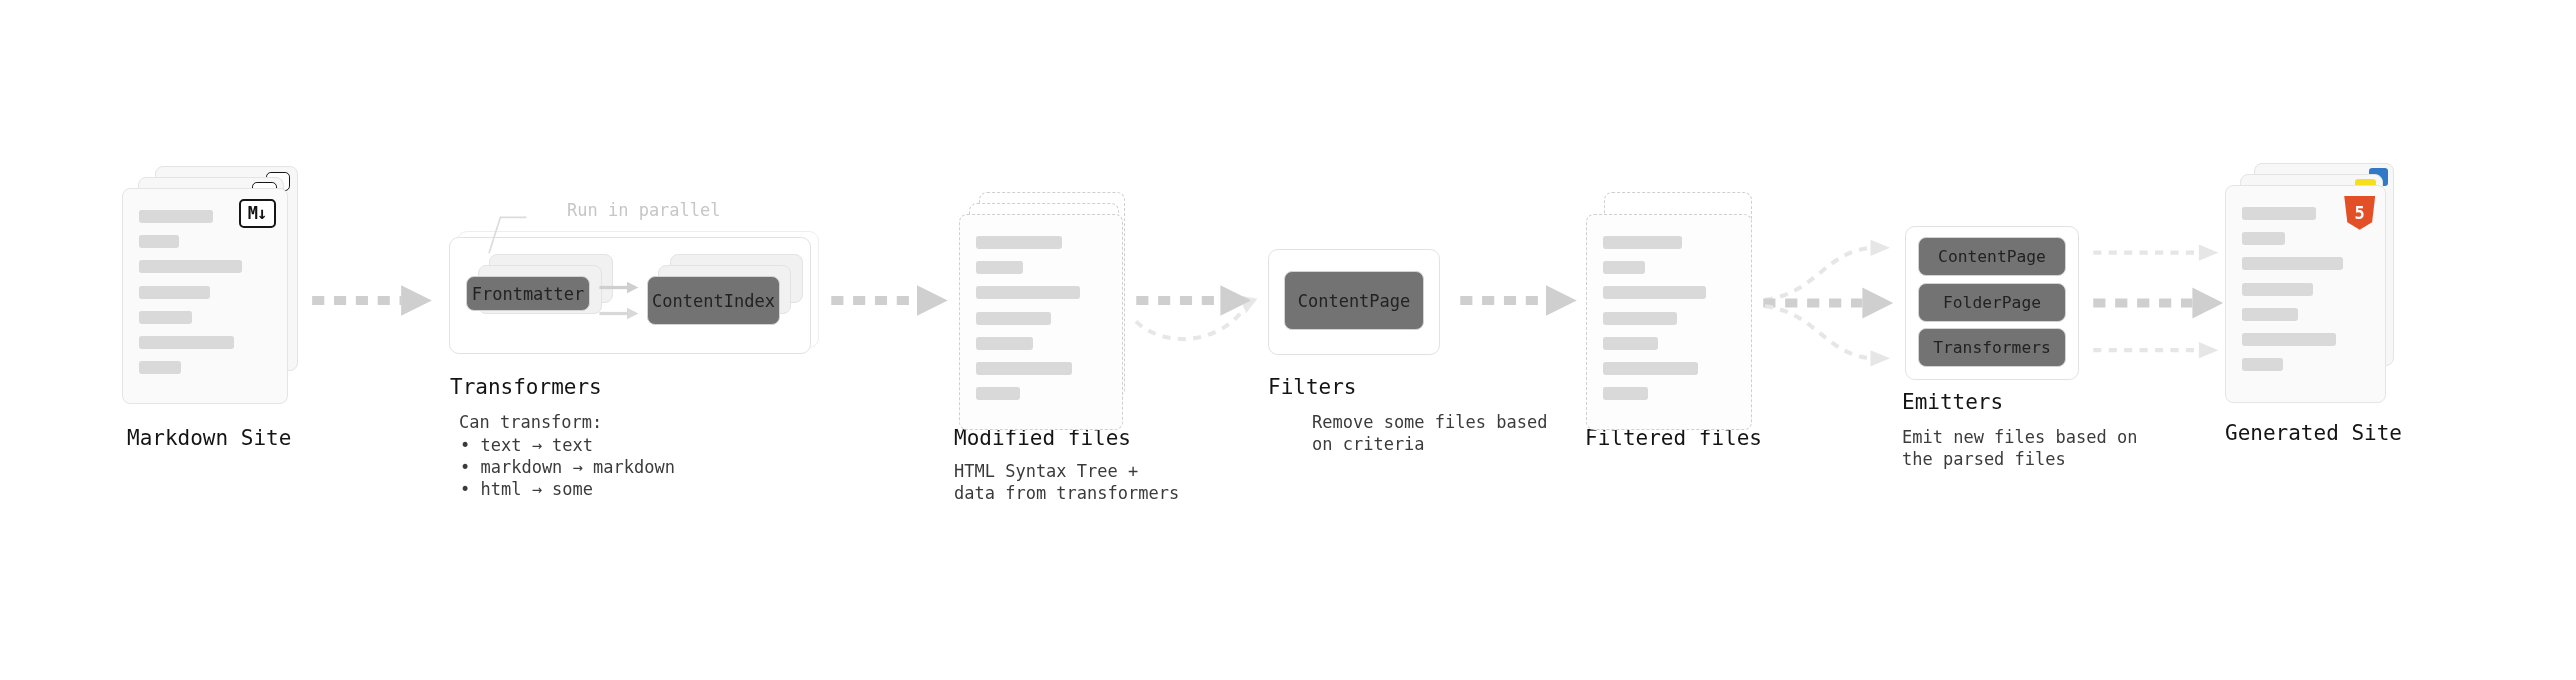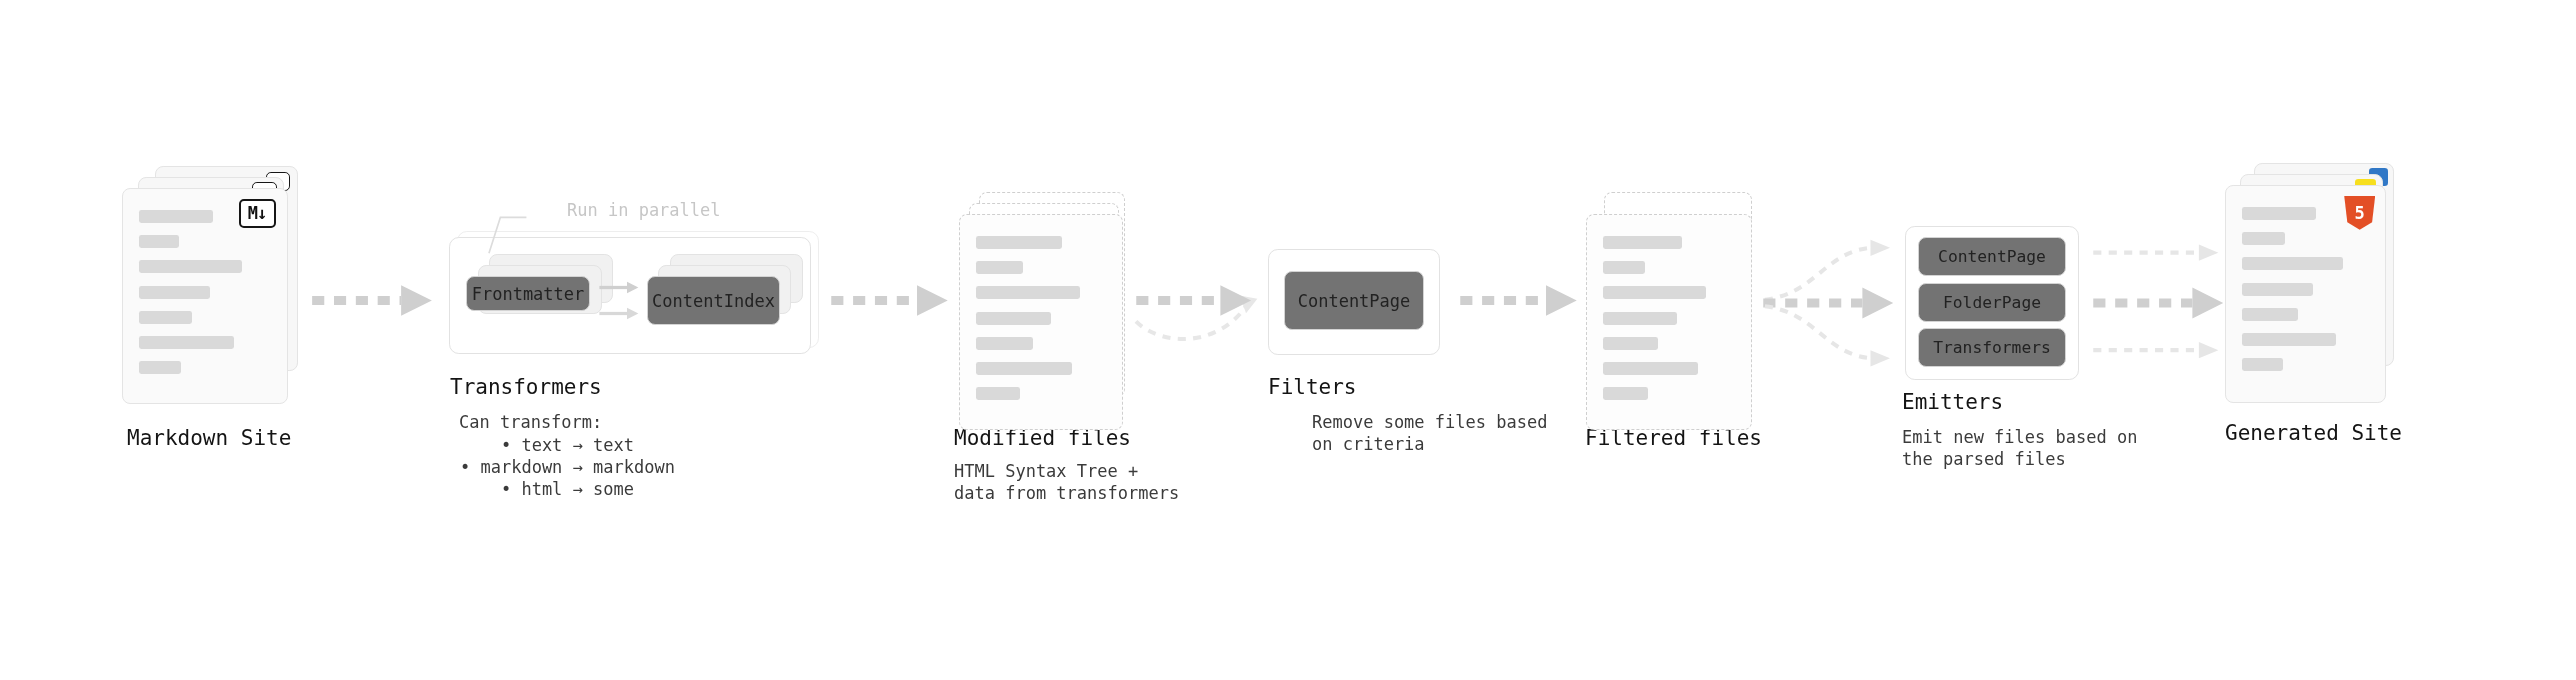--- a/index.html
+++ b/index.html
@@ -47,21 +47,21 @@
   .chip.ghost { background:#f1f1f1; border-color:#e3e3e3; }
 
   .panel {
     position:absolute; background:#ffffff; border:1.6px solid #e2e2e2; border-radius:9.8px;
   }
   .panel.ghost { border-color:#eeeeee; background:#ffffff; }
 
   .stage-label { position:absolute; font-size:21px; color:#141414; white-space:nowrap; }
   .sub-text { position:absolute; font-size:17px; line-height:22px; color:#3b3b3b; white-space:pre-line; }
   .muted-text { position:absolute; font-size:17px; color:#c6c6c6; white-space:nowrap;margin-left:36px; }
-  .bullets { position:absolute; font-size:17px; line-height:22px; color:#3b3b3b;text-align:center; }
+  .bullets { position:absolute; font-size:17px; line-height:22px; color:#3b3b3b; }
   .bullets div { white-space:nowrap; }
 
   svg.flow { position:absolute; overflow:visible; }
 </style>
 </head>
 <body>
 
 <div class="canvas">
 
   <div class="abs" style="left:122px; top:166px; width:195px; height:252px;">

